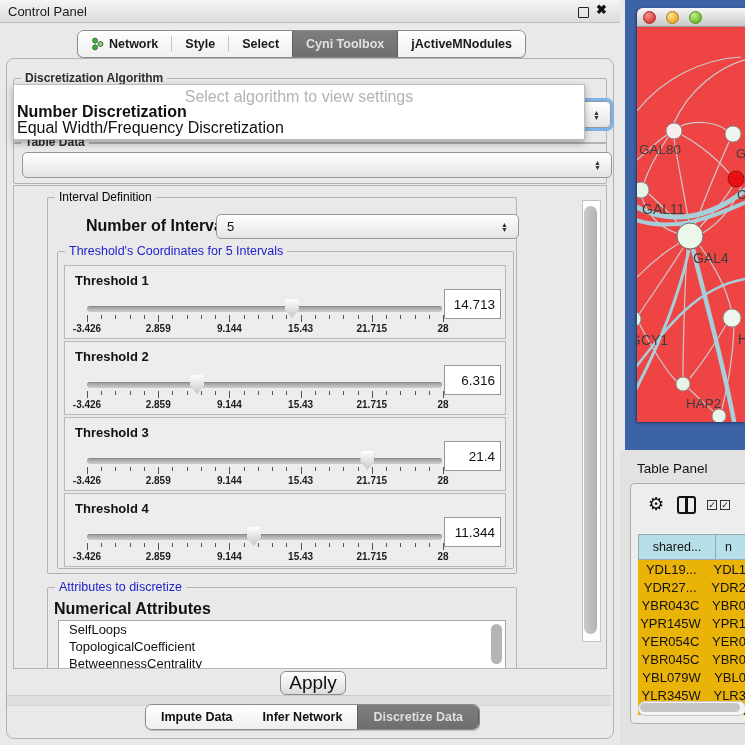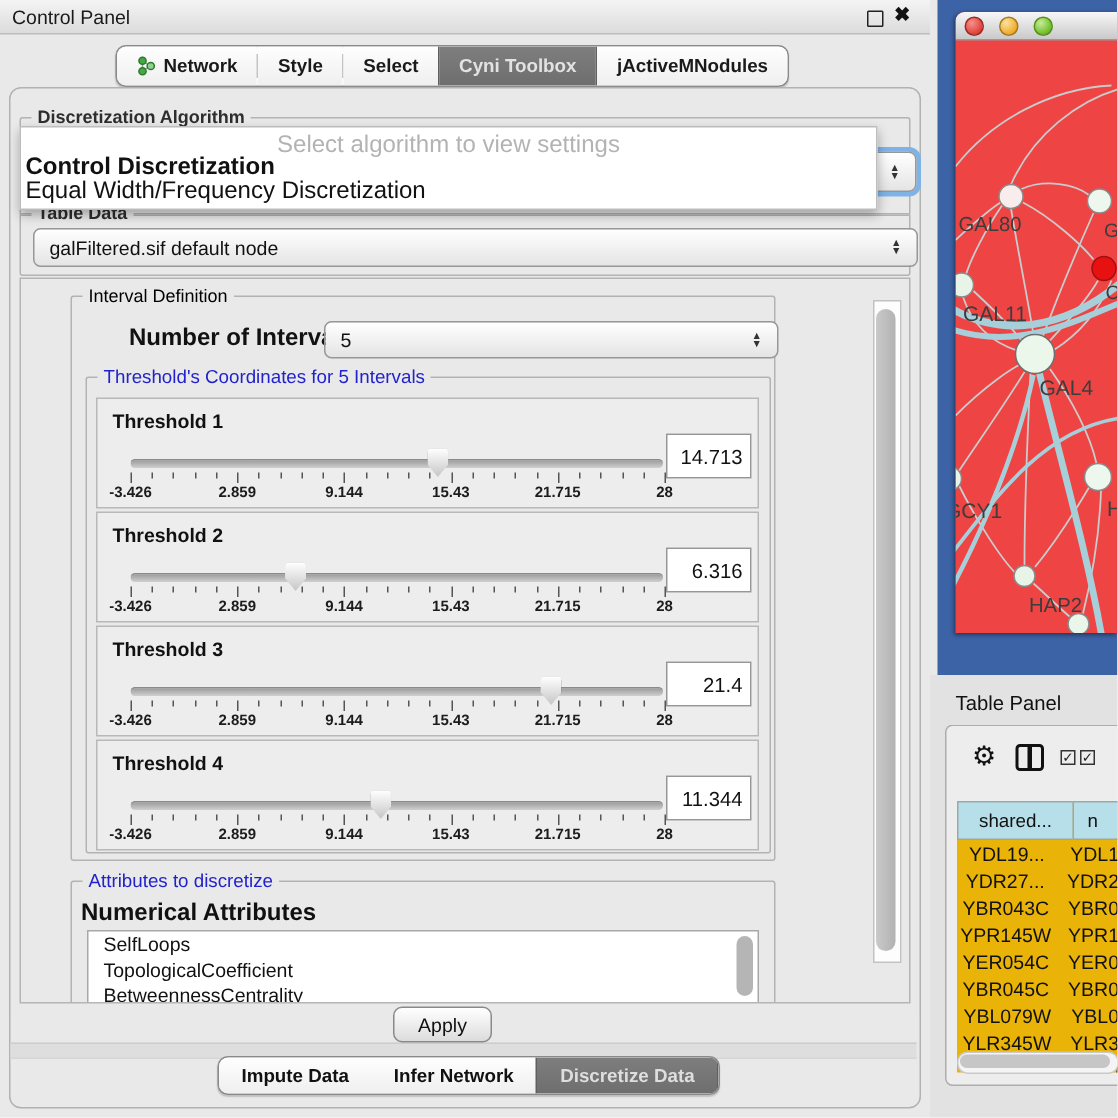--- a/index.html
+++ b/index.html
@@ -69,23 +69,23 @@
   .th-value{position:absolute;right:4px;top:23px;width:50px;height:28px;background:#fff;
     border:1px solid #979797;display:flex;align-items:center;justify-content:flex-end;
     padding-right:5px;font-size:13.5px;}
 
   .attr-list{position:absolute;left:44px;top:434px;width:446px;height:60px;background:#fff;
     border:1px solid #a8a8a8;overflow:hidden;font-size:13px;}
   .attr-list .item{padding-left:10px;line-height:17px;}
   .attr-scroll{position:absolute;right:3px;top:3px;width:11px;height:40px;border-radius:6px;
     background:#b5b5b5;}
 
-  .apply-btn{position:absolute;left:262px;top:671px;width:64px;height:22px;border:1px solid #8a8a8a;
+  .apply-btn{position:absolute;left:280px;top:671px;width:64px;height:22px;border:1px solid #8a8a8a;
     border-radius:6px;background:linear-gradient(#ffffff,#dcdcdc);display:flex;align-items:center;
-    justify-content:center;font-size:13px;}
+    justify-content:center;font-size:19px;}
   .bottom-band{position:absolute;left:1px;top:637px;width:604px;height:9px;background:#dedede;
     border-top:1px solid #cdcdcd;border-bottom:1px solid #d6d6d6;}
 
   .btabs{position:absolute;left:145px;top:704px;height:24px;display:flex;
     border:1px solid #8a8a8a;border-radius:7px;overflow:hidden;background:#fbfbfb;
     box-shadow:0 1px 1px rgba(0,0,0,.18);}
   .btab{display:flex;align-items:center;padding:0 15px;font-size:12.5px;font-weight:700;
     background:linear-gradient(#fefefe,#efefef);}
   .btab.sel{background:linear-gradient(#7e7e7e,#6e6e6e);color:#dedede;
     border-left:1px solid #5f5f5f;border-right:1px solid #5f5f5f;}
@@ -172,29 +172,28 @@
   </div>
   <div class="combo focus" style="left:21px;top:101px;width:568px;height:25px;z-index:5;">
     <span class="spin">
         <span>▲</span>
         <span>▼</span>
       </span>
   </div>
 
   <div class="popup">
     <div class="prompt">Select algorithm to view settings</div>
-    <div class="opt b">Control Discretization</div>
+    <div class="opt b">Number Discretization</div>
     <div class="opt">Equal Width/Frequency Discretization</div>
   </div>
 
   <div class="group" style="left:13px;top:142px;width:592px;height:40px;">
     <span class="legend bold">Table Data</span>
   </div>
   <div class="combo" style="left:22px;top:152px;width:568px;height:24px;">
-    <span>galFiltered.sif default node</span>
     <span class="spin">
         <span>▲</span>
         <span>▼</span>
       </span>
   </div>
 
   <div class="main-panel">
 
     <div class="group" style="left:33px;top:11px;width:468px;height:375px;">
       <span class="legend green">Interval Definition</span>

